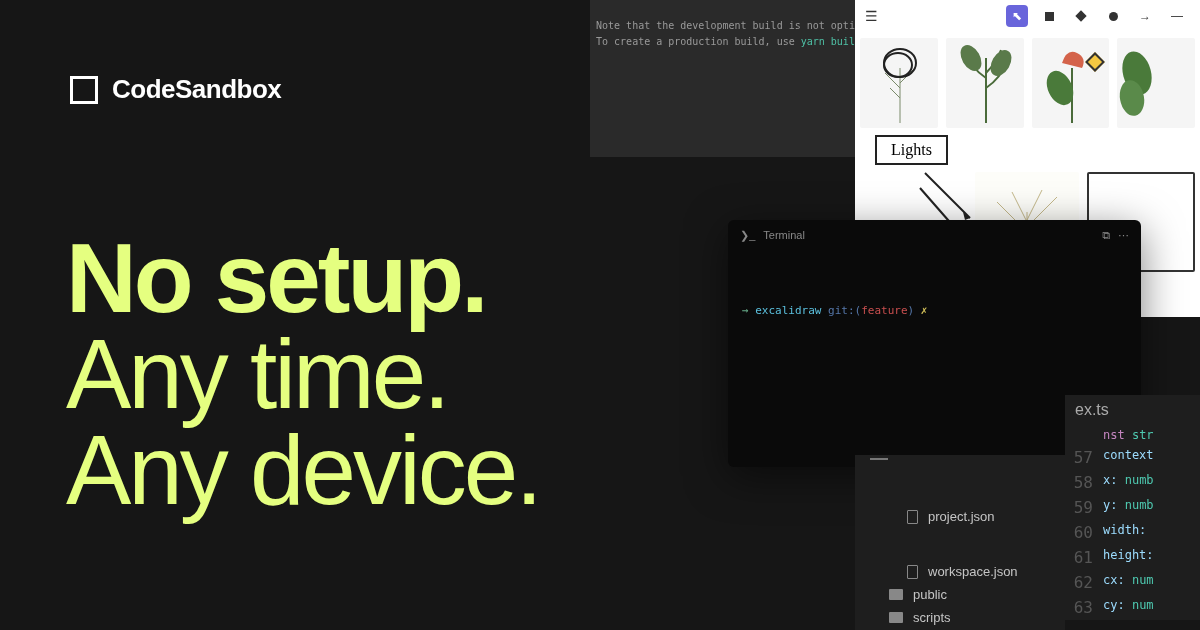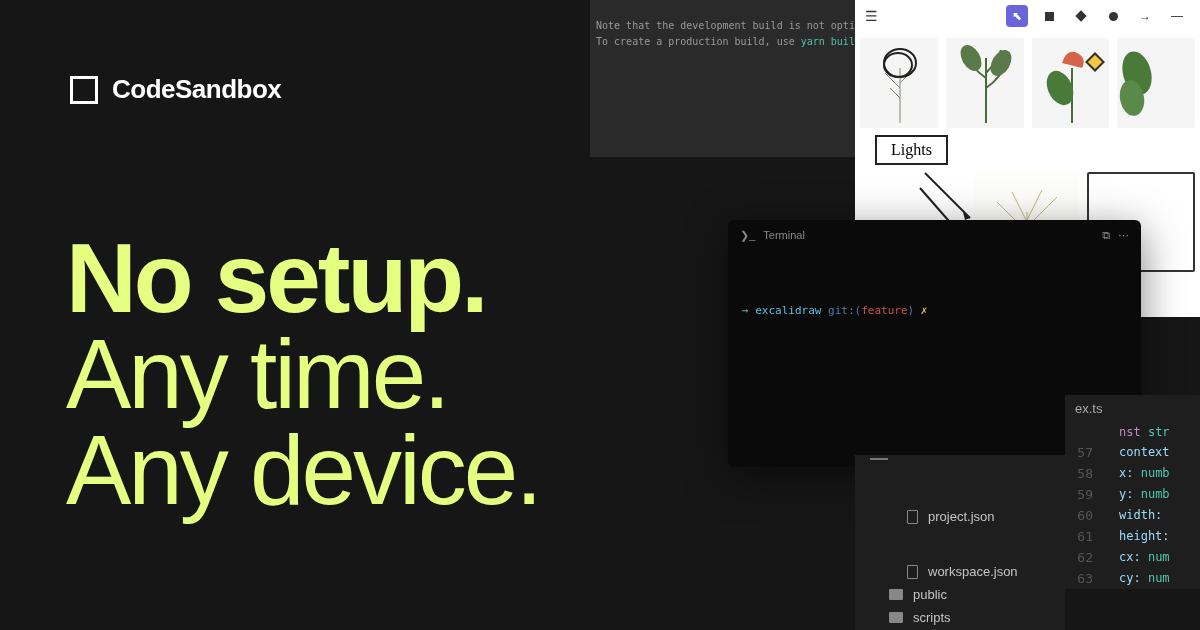--- a/index.html
+++ b/index.html
@@ -225,34 +225,34 @@
       top: 395px;
       left: 1065px;
       width: 135px;
       background: #1e1e1e;
       font-family: "Menlo", "Consolas", monospace;
       font-size: 12px;
       color: #c5c5c5;
     }
     .ed-tab {
       padding: 6px 10px;
-      font-size: 13px;
+      font-size: 16px;
       color: #aaa;
       font-family: -apple-system, sans-serif;
     }
     .ed-line {
       display: flex;
       padding: 3px 0;
     }
     .ed-ln {
       width: 28px;
       text-align: right;
       color: #555;
-      margin-right: 26px;
-      font-size: 13px;
+      margin-right: 10px;
+      font-size: 16px;
     }
     .kw-const { color: #c586c0; }
     .kw-type { color: #4ec9b0; }
     .kw-prop { color: #9cdcfe; }
     .ed-code { white-space: pre; overflow: hidden; }
   </style>
 </head>
 <body>
 
 <div class="logo">

